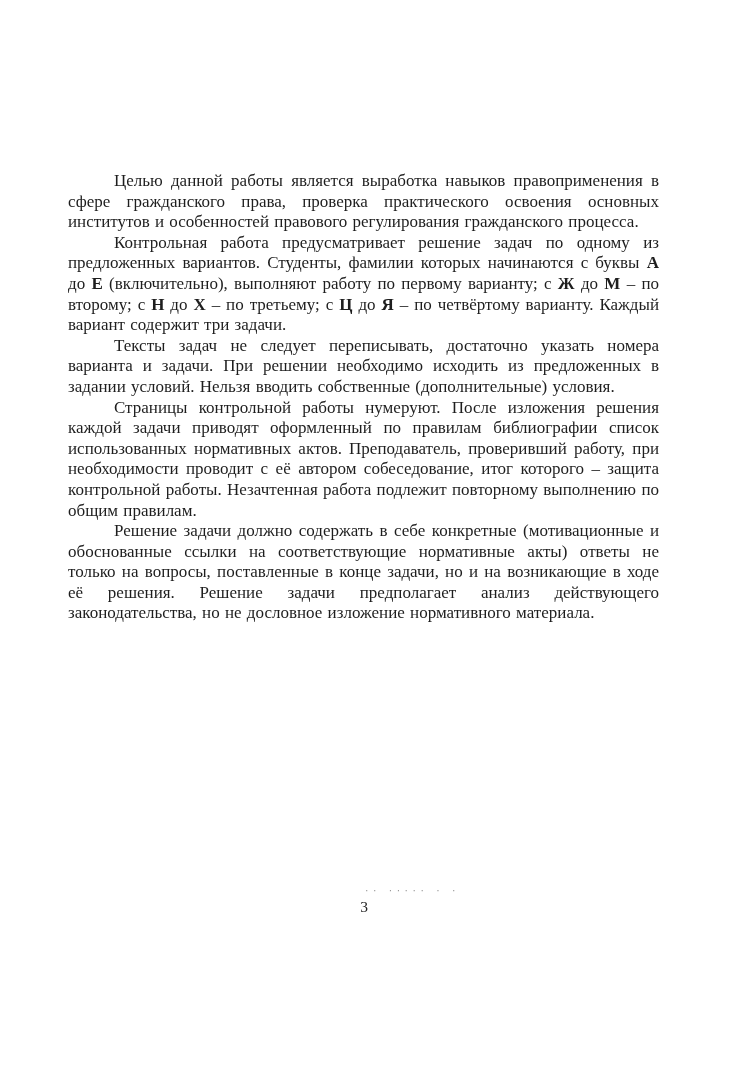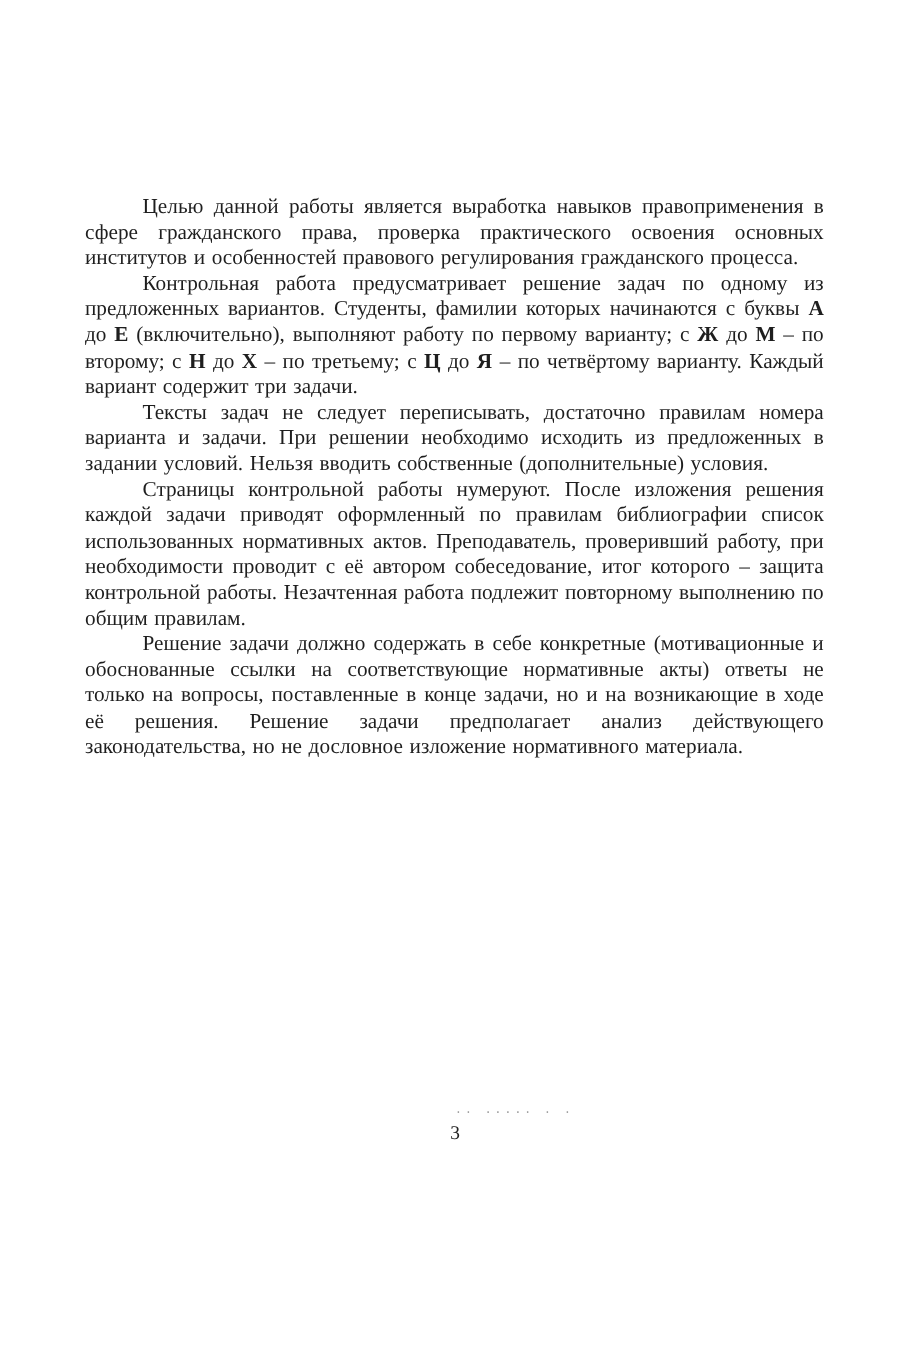--- a/index.html
+++ b/index.html
@@ -13,21 +13,21 @@
     width: 737px;
     height: 1080px;
     background: #ffffff;
     font-family: "Liberation Serif", serif;
     color: #1e1e1e;
     overflow: hidden;
   }
   .text-block {
     position: absolute;
     left: 68px;
-    top: 155px;
+    top: 171px;
     width: 591px;
     text-align: justify;
     font-size: 17px;
     line-height: 20.6px;
     word-spacing: 0.06em;
     -webkit-font-smoothing: antialiased;
   }
   .text-block p {
     margin: 0;
     padding: 0;
@@ -57,19 +57,19 @@
     color: #222222;
   }
 </style>
 </head>
 <body>
 
 <div class="page">
   <div class="text-block">
       <p><span>Целью данной работы является выработка навыков правоприменения в сфере гражданского права, проверка практического освоения основных институтов и особенностей правового регулирования гражданского процесса.</span></p>
       <p><span>Контрольная работа предусматривает решение задач по одному из предложенных вариантов. Студенты, фамилии которых начинаются с буквы </span><span class="bold">А</span><span> до </span><span class="bold">Е</span><span> (включительно), выполняют работу по первому варианту; с </span><span class="bold">Ж</span><span> до </span><span class="bold">М</span><span> – по второму; с </span><span class="bold">Н</span><span> до </span><span class="bold">Х</span><span> – по третьему; с </span><span class="bold">Ц</span><span> до </span><span class="bold">Я</span><span> – по четвёртому варианту. Каждый вариант содержит три задачи.</span></p>
-      <p><span>Тексты задач не следует переписывать, достаточно правилам номера варианта и задачи. При решении необходимо исходить из предложенных в задании условий. Нельзя вводить собственные (дополнительные) условия.</span></p>
+      <p><span>Тексты задач не следует переписывать, достаточно указать номера варианта и задачи. При решении необходимо исходить из предложенных в задании условий. Нельзя вводить собственные (дополнительные) условия.</span></p>
       <p><span>Страницы контрольной работы нумеруют. После изложения решения каждой задачи приводят оформленный по правилам библиографии список использованных нормативных актов. Преподаватель, проверивший работу, при необходимости проводит с её автором собеседование, итог которого – защита контрольной работы. Незачтенная работа подлежит повторному выполнению по общим правилам.</span></p>
       <p><span>Решение задачи должно содержать в себе конкретные (мотивационные и обоснованные ссылки на соответствующие нормативные акты) ответы не только на вопросы, поставленные в конце задачи, но и на возникающие в ходе её решения. Решение задачи предполагает анализ действующего законодательства, но не дословное изложение нормативного материала.</span></p>
     </div>
   <div class="scan-dots">·· ····· · ·</div>
   <div class="page-number">3</div>
 </div>
 
 </body></html>

